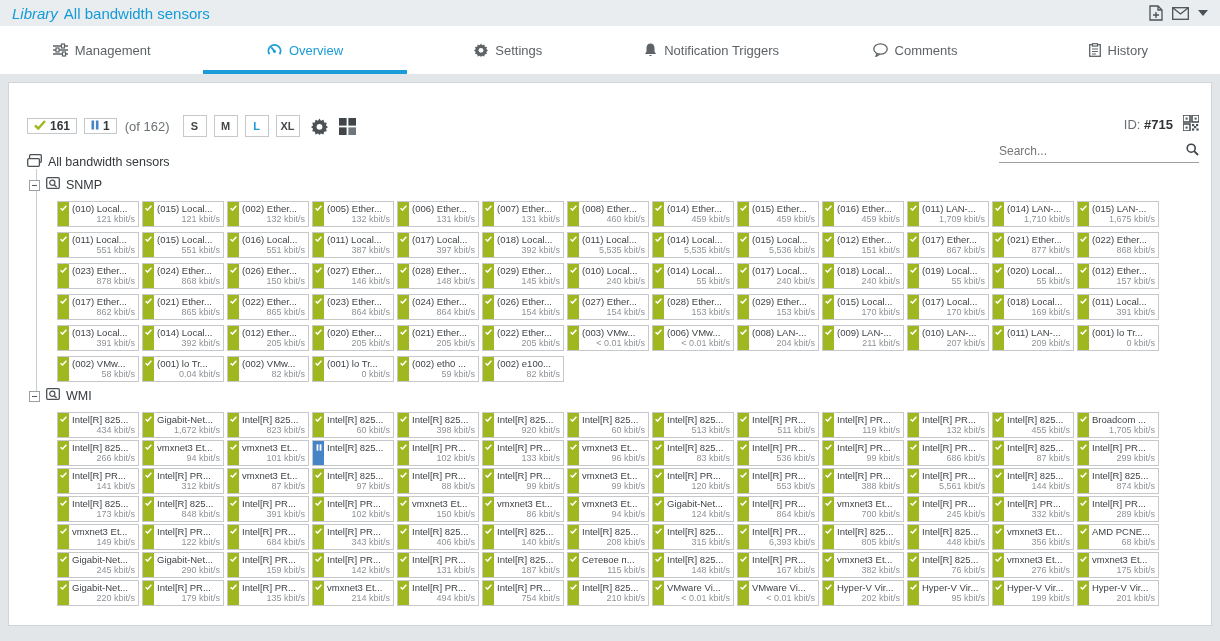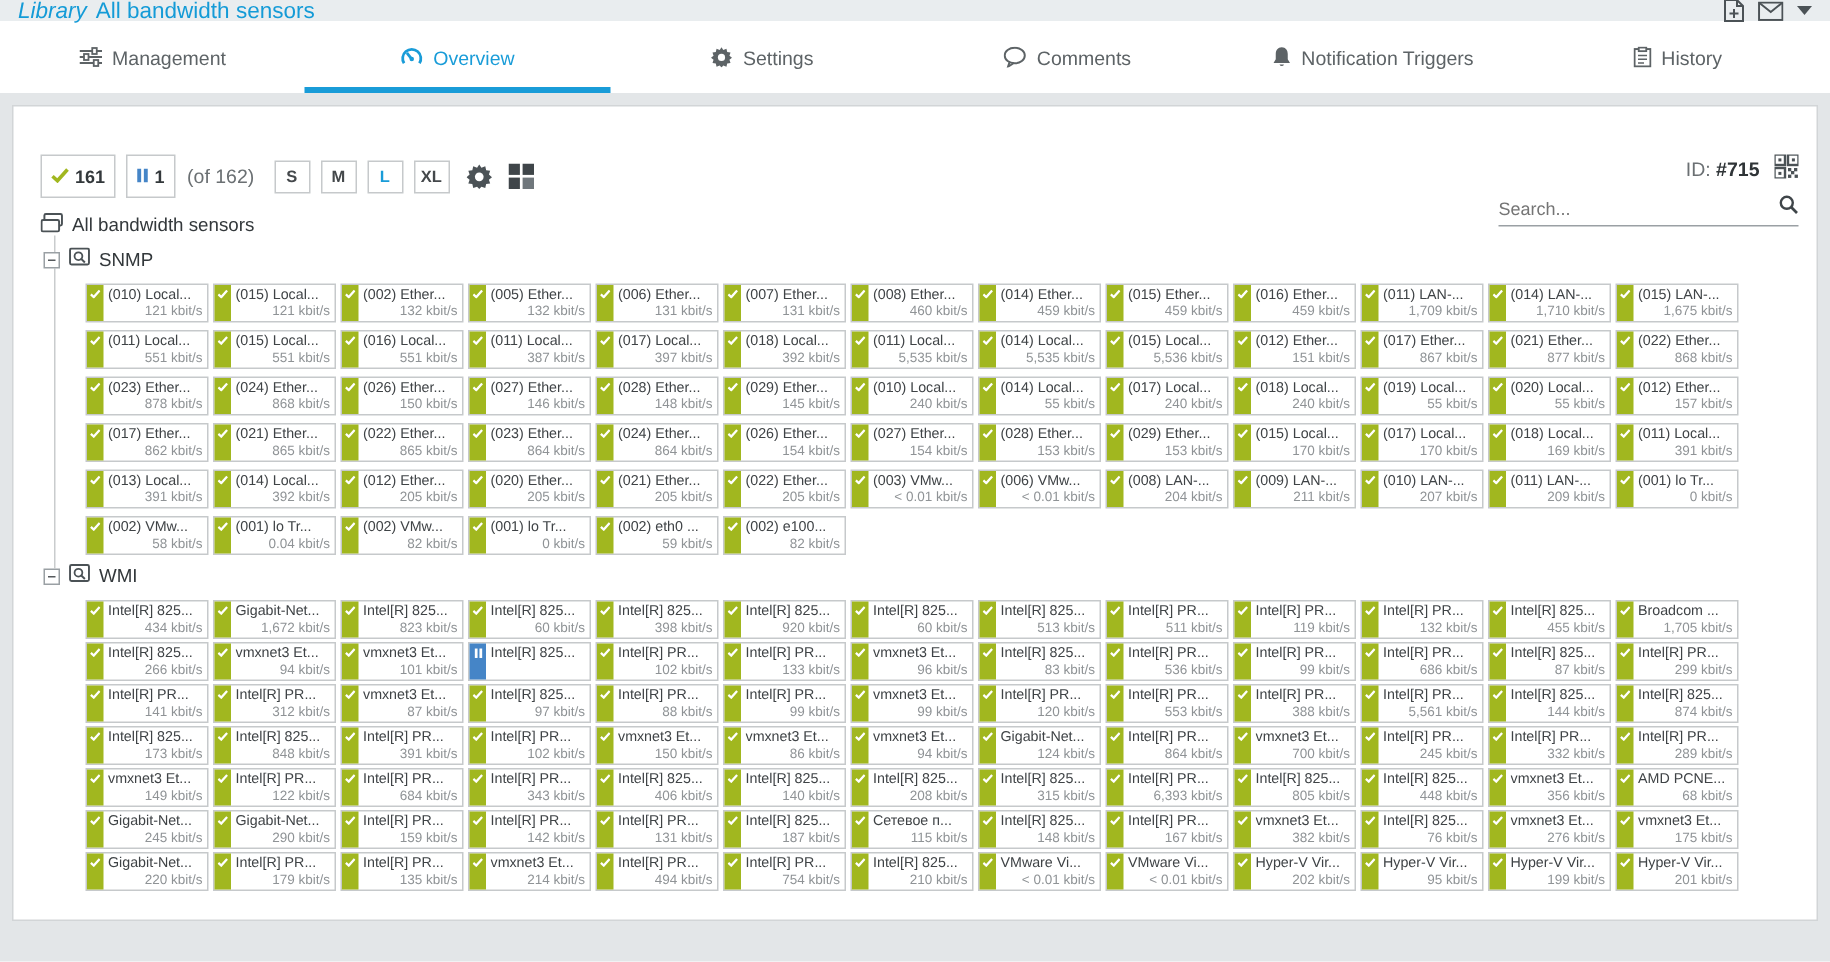--- a/index.html
+++ b/index.html
@@ -2,42 +2,42 @@
 <html><head>
 <meta charset="utf-8">
 <style>
   * { box-sizing: border-box; margin: 0; padding: 0; }
   html,body { width:1220px; height:641px; }
   body {
     font-family: "Liberation Sans", "DejaVu Sans", sans-serif;
     background:#e3e6e8; color:#33383b; overflow:hidden;
   }
   
-  .topbar { height:14px; background:#e9edef; display:flex; align-items:center; padding:0 12px; }
+  .topbar { height:26px; background:#e9edef; display:flex; align-items:center; padding:0 12px; }
   .crumb { font-size:15px; color:#149bd7; display:flex; align-items:baseline; gap:6px; }
   .crumb .lib { font-style:italic; }
   .topbar-icons { margin-left:auto; display:flex; align-items:center; gap:9px; color:#4b5256; }
   .topbar-icons svg { display:block; }
   .caret { width:0; height:0; border-left:5px solid transparent; border-right:5px solid transparent; border-top:6px solid #4b5256; }
 
   
   .tabbar { height:48px; background:#ffffff; display:flex; align-items:stretch; }
   .tab { flex:1; display:flex; align-items:center; justify-content:center; gap:7px;
          font-size:13px; color:#5d6366; position:relative; cursor:pointer; }
   .tab svg { display:block; }
   .tab.active { color:#199cd8; }
   .tab.active::after { content:""; position:absolute; left:0; right:0; bottom:0; height:4px; background:#199cd8; }
 
   
   .content { padding:8px; }
   .panel { background:#fff; border:1px solid #d2d5d7; height:544px; padding:10px 12px; position:relative; }
 
   .panel-head { display:flex; justify-content:space-between; align-items:flex-start; height:56px; }
   .chips { display:flex; align-items:center; gap:7px; margin-top:22px; margin-left:6px; }
-  .chip { height:29px; border:1px solid #c6c9cb; background:#fff; display:flex; align-items:center;
+  .chip { height:16px; border:1px solid #c6c9cb; background:#fff; display:flex; align-items:center;
           gap:4px; padding:0 6px; font-size:12px; font-weight:bold; color:#33383b; cursor:pointer; }
   .of-total { font-size:13px; color:#6b7073; margin:0 6px 0 1px; }
   .size-btn { width:24px; height:22px; border:1px solid #c6c9cb; background:#fff; display:flex;
               align-items:center; justify-content:center; font-size:11px; font-weight:bold; color:#44484b; cursor:pointer; }
   .size-btn.sel { color:#199cd8; }
   .tool-icon { margin-left:4px; cursor:pointer; display:flex; align-items:center; }
 
   .head-right { display:flex; flex-direction:column; align-items:flex-end; gap:8px; margin-top:2px; }
   .id-line { display:flex; align-items:center; gap:10px; font-size:13px; color:#6b7073;margin-top:20px; }
   .id-line b { color:#2f3437; font-weight:bold; }
@@ -119,35 +119,35 @@
     <span>
       <svg width="14" height="14" viewBox="0 0 14 14">
           <path d="M7 0.5 L8.2 2.3 L10.3 1.5 L10.8 3.7 L13 4 L12.3 6.1 L14 7.5 L12.3 8.9 L13 11 L10.8 11.3 L10.3 13.5 L8.2 12.7 L7 14 L5.8 12.7 L3.7 13.5 L3.2 11.3 L1 11 L1.7 8.9 L0 7.5 L1.7 6.1 L1 4 L3.2 3.7 L3.7 1.5 L5.8 2.3 Z" fill="#5d6366"></path>
           <circle cx="7" cy="7.3" r="2.4" fill="#fff"></circle>
         </svg>
     </span>
     <span>Settings</span>
   </div>
   <div class="tab">
     <span>
+      <svg width="13" height="14" viewBox="0 0 13 14">
+          <path d="M6.5 0.5c-2.6 0-4 2-4 4.5v3.5L1 11h11l-1.5-2.5V5c0-2.5-1.4-4.5-4-4.5z" fill="#5d6366"></path>
+          <path d="M5 12a1.6 1.6 0 0 0 3 0z" fill="#5d6366"></path>
+        </svg>
+    </span>
+    <span>Notification Triggers</span>
+  </div>
+  <div class="tab">
+    <span>
       <svg width="15" height="14" viewBox="0 0 15 14">
           <ellipse cx="7.5" cy="6" rx="6.7" ry="5.2" fill="none" stroke="#5d6366" stroke-width="1.3"></ellipse>
           <path d="M4 10.5 L3 13.5 L7 11" fill="none" stroke="#5d6366" stroke-width="1.3"></path>
         </svg>
     </span>
     <span>Comments</span>
-  </div>
-  <div class="tab">
-    <span>
-      <svg width="13" height="14" viewBox="0 0 13 14">
-          <path d="M6.5 0.5c-2.6 0-4 2-4 4.5v3.5L1 11h11l-1.5-2.5V5c0-2.5-1.4-4.5-4-4.5z" fill="#5d6366"></path>
-          <path d="M5 12a1.6 1.6 0 0 0 3 0z" fill="#5d6366"></path>
-        </svg>
-    </span>
-    <span>Notification Triggers</span>
   </div>
   <div class="tab">
     <span>
       <svg width="12" height="14" viewBox="0 0 12 14">
           <rect x="0.7" y="1.7" width="10.6" height="11.6" fill="none" stroke="#5d6366" stroke-width="1.3"></rect>
           <rect x="3.5" y="0.7" width="5" height="2.4" fill="#fff" stroke="#5d6366" stroke-width="1.2"></rect>
           <path d="M3 6h6M3 8.5h6M3 11h4" stroke="#5d6366" stroke-width="1.1"></path>
         </svg>
     </span>
     <span>History</span>

